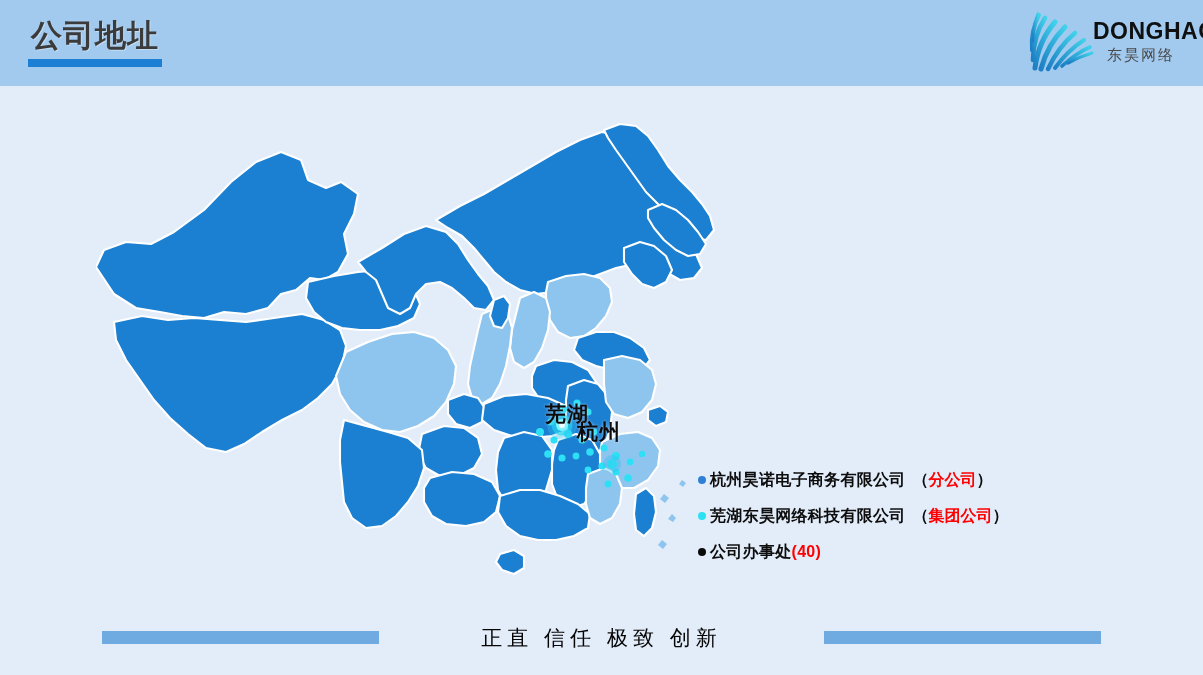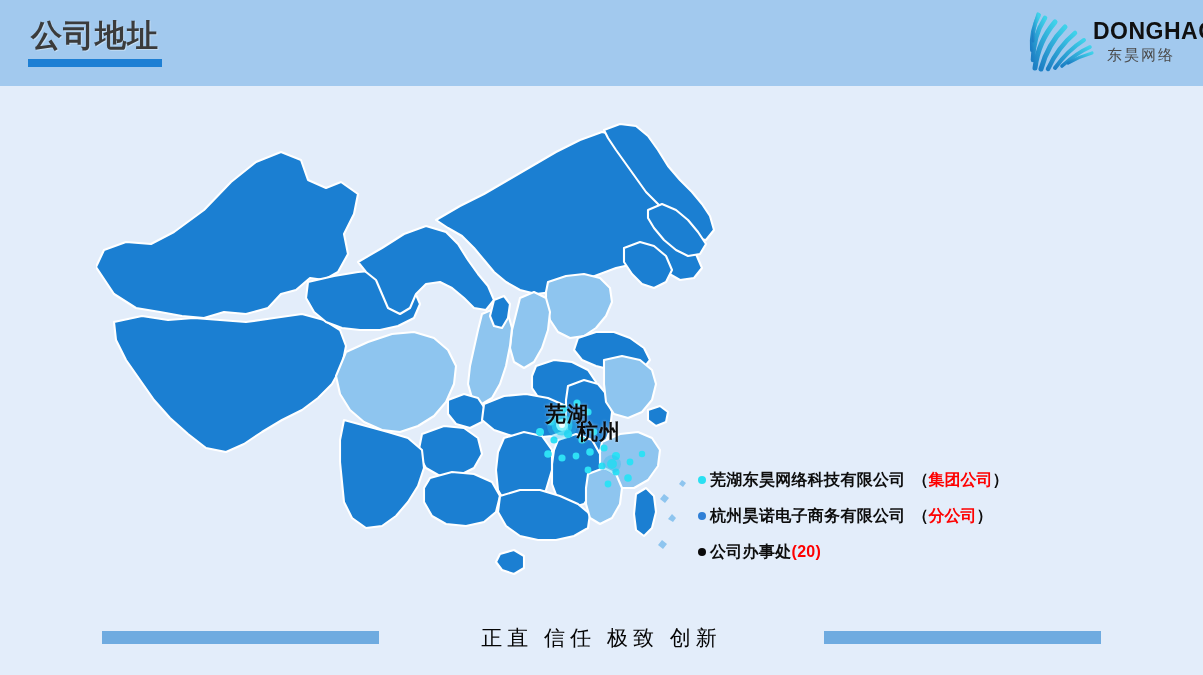--- a/index.html
+++ b/index.html
@@ -216,34 +216,34 @@
     </g>
   </svg>
 </div>
 
 <div class="city-label city-wuhu">芜湖</div>
 <div class="city-label city-hangzhou">杭州</div>
 
 <div class="legend">
 
   <div class="legend-row">
+    <span class="legend-dot" style="background:#2f7fd6"></span>
+    <span class="legend-txt">杭州昊诺电子商务有限公司</span>
+    <span class="legend-paren"><span>（</span><span class="legend-red">分公司</span><span>）</span></span>
+  </div>
+
+  <div class="legend-row">
     <span class="legend-dot" style="background:#2ae0f2"></span>
     <span class="legend-txt">芜湖东昊网络科技有限公司</span>
     <span class="legend-paren"><span>（</span><span class="legend-red">集团公司</span><span>）</span></span>
   </div>
 
   <div class="legend-row">
-    <span class="legend-dot" style="background:#2f7fd6"></span>
-    <span class="legend-txt">杭州昊诺电子商务有限公司</span>
-    <span class="legend-paren"><span>（</span><span class="legend-red">分公司</span><span>）</span></span>
-  </div>
-
-  <div class="legend-row">
     <span class="legend-dot" style="background:#0a0a0a"></span>
     <span class="legend-txt">公司办事处</span>
-      <span class="legend-txt legend-red">(20)</span>
+      <span class="legend-txt legend-red">(40)</span>
   </div>
 
 </div>
 
 <div class="bar bar-left"></div>
 <div class="slogan">正直  信任  极致  创新</div>
 <div class="bar bar-right"></div>
 
 </body></html>

